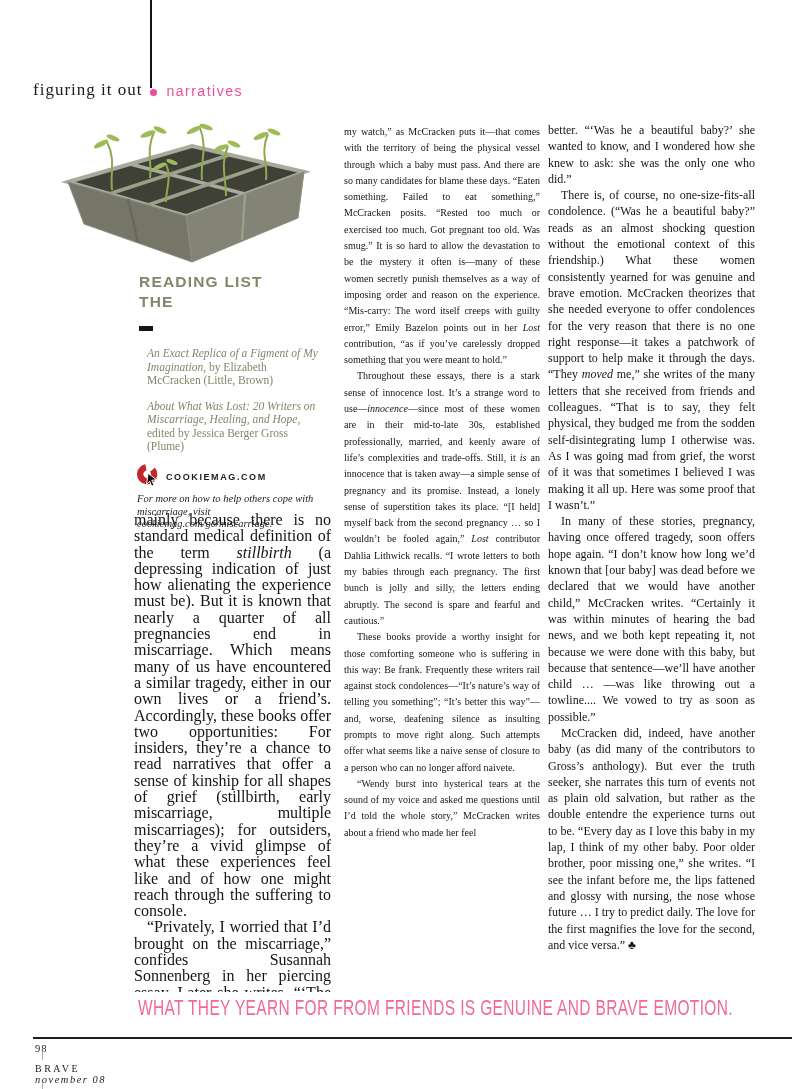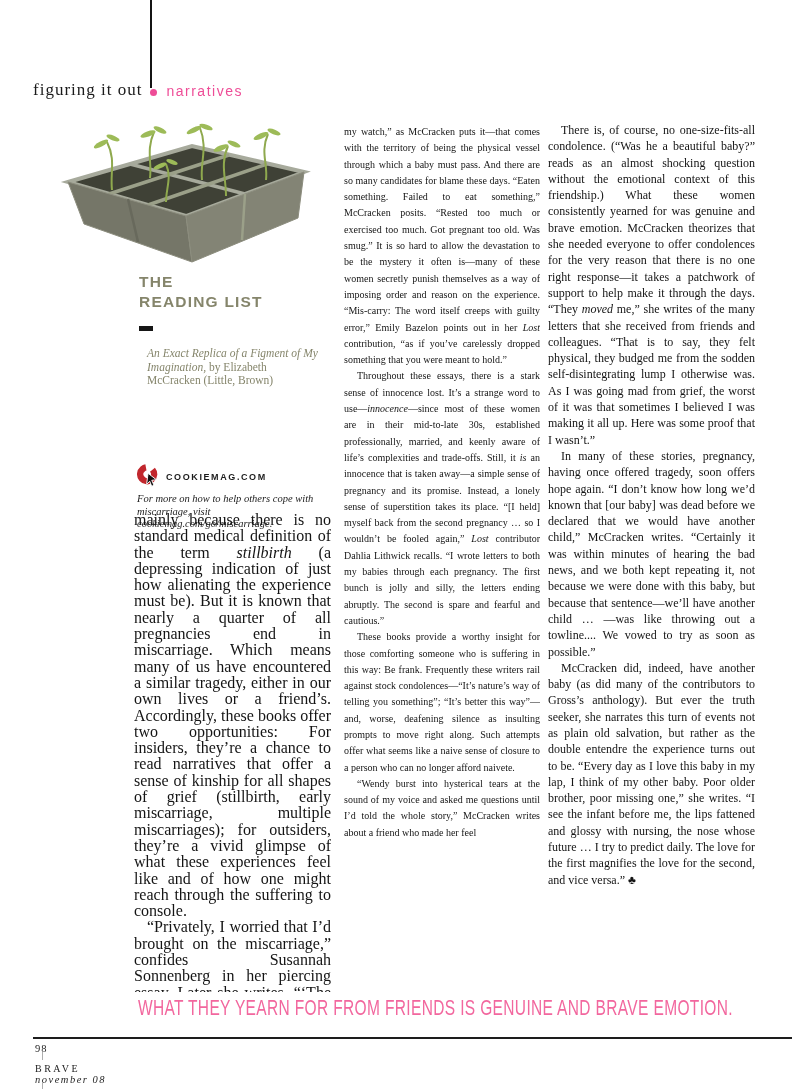--- a/index.html
+++ b/index.html
@@ -104,25 +104,26 @@
 
       <polygon points="18,64 136,98 142,144 34,106" fill="#757668" stroke="#8c8d7e" stroke-width="1"></polygon>
       <polygon points="136,98 254,54 248,100 142,144" fill="#838475" stroke="#8c8d7e" stroke-width="1"></polygon>
       <line x1="195" y1="76" x2="192" y2="122" stroke="#9ba089" stroke-width="2.5"></line>
       <line x1="78" y1="81" x2="88" y2="124" stroke="#68695c" stroke-width="2.5"></line>
     </svg>
   </div>
 
   <div class="reading-list">
     <div class="rl-title">
+      <div>READING LIST</div>
       <div>THE</div>
-      <div>READING LIST</div>
     </div>
     <div class="rl-dash"></div>
     <p class="rl-item"><i>An Exact Replica of a Figment of My Imagination,</i> by Elizabeth McCracken (Little, Brown)</p>
+    <p class="rl-item"><i>About What Was Lost: 20 Writers on Miscarriage, Healing, and Hope,</i> edited by Jessica Berger Gross (Plume)</p>
   </div>
 
   <div class="web-callout">
     <div class="logo-row">
       <svg class="logo" viewBox="0 0 26 28">
         <circle cx="11" cy="11" r="7.5" fill="none" stroke="#c1272d" stroke-width="7" stroke-dasharray="39 9" transform="rotate(-40 11 11)"></circle>
         <polygon points="12,10 21,17 16,17.6 18.4,23 15.9,24 13.8,18.6 10.4,22" fill="#111" stroke="#fff" stroke-width="1"></polygon>
       </svg>
       <span class="site-label">COOKIEMAG.COM</span>
     </div>
@@ -135,20 +136,21 @@
   </div>
 
   <div class="col col2">
     <p class="cont">my watch,” as McCracken puts it—that comes with the territory of being the physical vessel through which a baby must pass. And there are so many candidates for blame these days. “Eaten something. Failed to eat something,” McCracken posits. “Rested too much or exercised too much. Got pregnant too old. Was smug.” It is so hard to allow the devastation to be the mystery it often is—many of these women secretly punish themselves as a way of imposing order and reason on the experience. “Mis-carry: The word itself creeps with guilty error,” Emily Bazelon points out in her <i>Lost</i> contribution, “as if you’ve carelessly dropped something that you were meant to hold.”</p>
     <p>Throughout these essays, there is a stark sense of innocence lost. It’s a strange word to use—<i>innocence</i>—since most of these women are in their mid-to-late 30s, established professionally, married, and keenly aware of life’s complexities and trade-offs. Still, it <i>is</i> an innocence that is taken away—a simple sense of pregnancy and its promise. Instead, a lonely sense of superstition takes its place. “[I held] myself back from the second pregnancy … so I wouldn’t be fooled again,” <i>Lost</i> contributor Dahlia Lithwick recalls. “I wrote letters to both my babies through each pregnancy. The first bunch is jolly and silly, the letters ending abruptly. The second is spare and fearful and cautious.”</p>
     <p>These books provide a worthy insight for those comforting someone who is suffering in this way: Be frank. Frequently these writers rail against stock condolences—“It’s nature’s way of telling you something”; “It’s better this way”—and, worse, deafening silence as insulting prompts to move right along. Such attempts offer what seems like a naive sense of closure to a person who can no longer afford naivete.</p>
     <p>“Wendy burst into hysterical tears at the sound of my voice and asked me questions until I’d told the whole story,” McCracken writes about a friend who made her feel</p>
   </div>
 
   <div class="col col3">
+    <p class="cont">better. “‘Was he a beautiful baby?’ she wanted to know, and I wondered how she knew to ask: she was the only one who did.”</p>
     <p>There is, of course, no one-size-fits-all condolence. (“Was he a beautiful baby?” reads as an almost shocking question without the emotional context of this friendship.) What these women consistently yearned for was genuine and brave emotion. McCracken theorizes that she needed everyone to offer condolences for the very reason that there is no one right response—it takes a patchwork of support to help make it through the days. “They <i>moved</i> me,” she writes of the many letters that she received from friends and colleagues. “That is to say, they felt physical, they budged me from the sodden self-disintegrating lump I otherwise was. As I was going mad from grief, the worst of it was that sometimes I believed I was making it all up. Here was some proof that I wasn’t.”</p>
     <p>In many of these stories, pregnancy, having once offered tragedy, soon offers hope again. “I don’t know how long we’d known that [our baby] was dead before we declared that we would have another child,” McCracken writes. “Certainly it was within minutes of hearing the bad news, and we both kept repeating it, not because we were done with this baby, but because that sentence—we’ll have another child … —was like throwing out a towline.... We vowed to try as soon as possible.”</p>
     <p>McCracken did, indeed, have another baby (as did many of the contributors to Gross’s anthology). But ever the truth seeker, she narrates this turn of events not as plain old salvation, but rather as the double entendre the experience turns out to be. “Every day as I love this baby in my lap, I think of my other baby. Poor older brother, poor missing one,” she writes. “I see the infant before me, the lips fattened and glossy with nursing, the nose whose future … I try to predict daily. The love for the first magnifies the love for the second, and vice versa.” ♣</p>
   </div>
 
   <div class="pull-quote">WHAT THEY YEARN FOR FROM FRIENDS IS GENUINE AND BRAVE EMOTION.</div>
 
   <div class="footer-rule"></div>
   <div class="footer">
     <span class="f-num">98</span>

